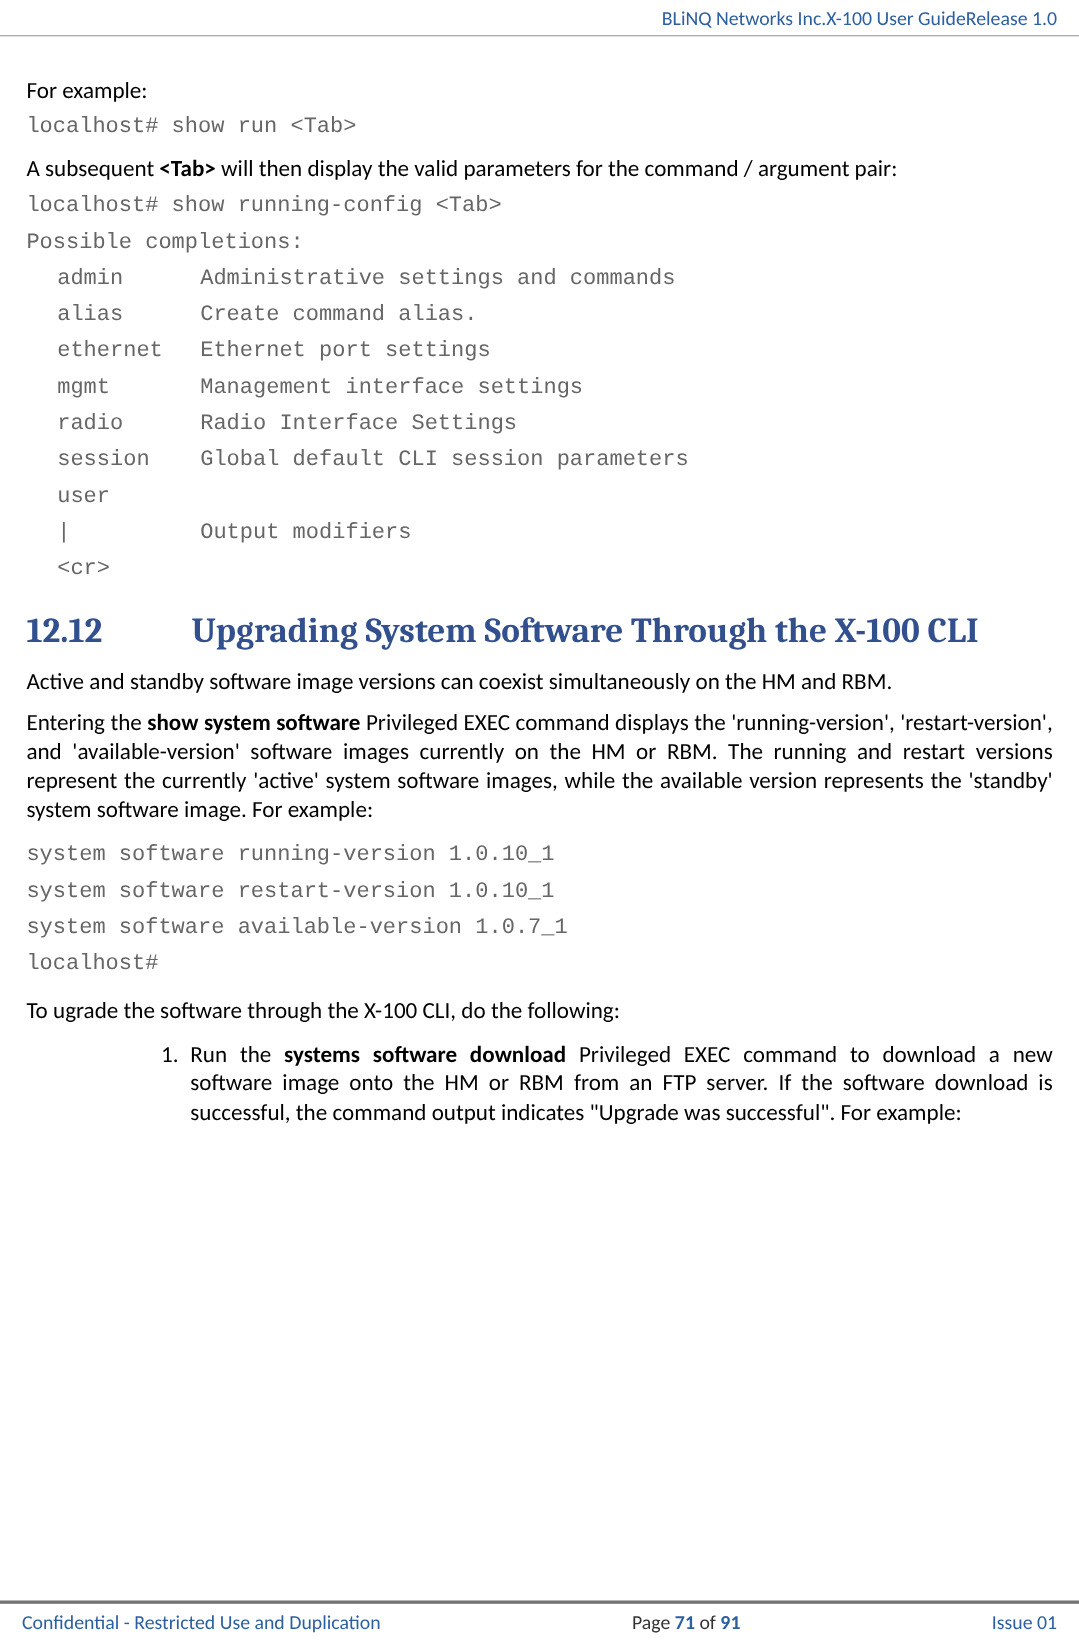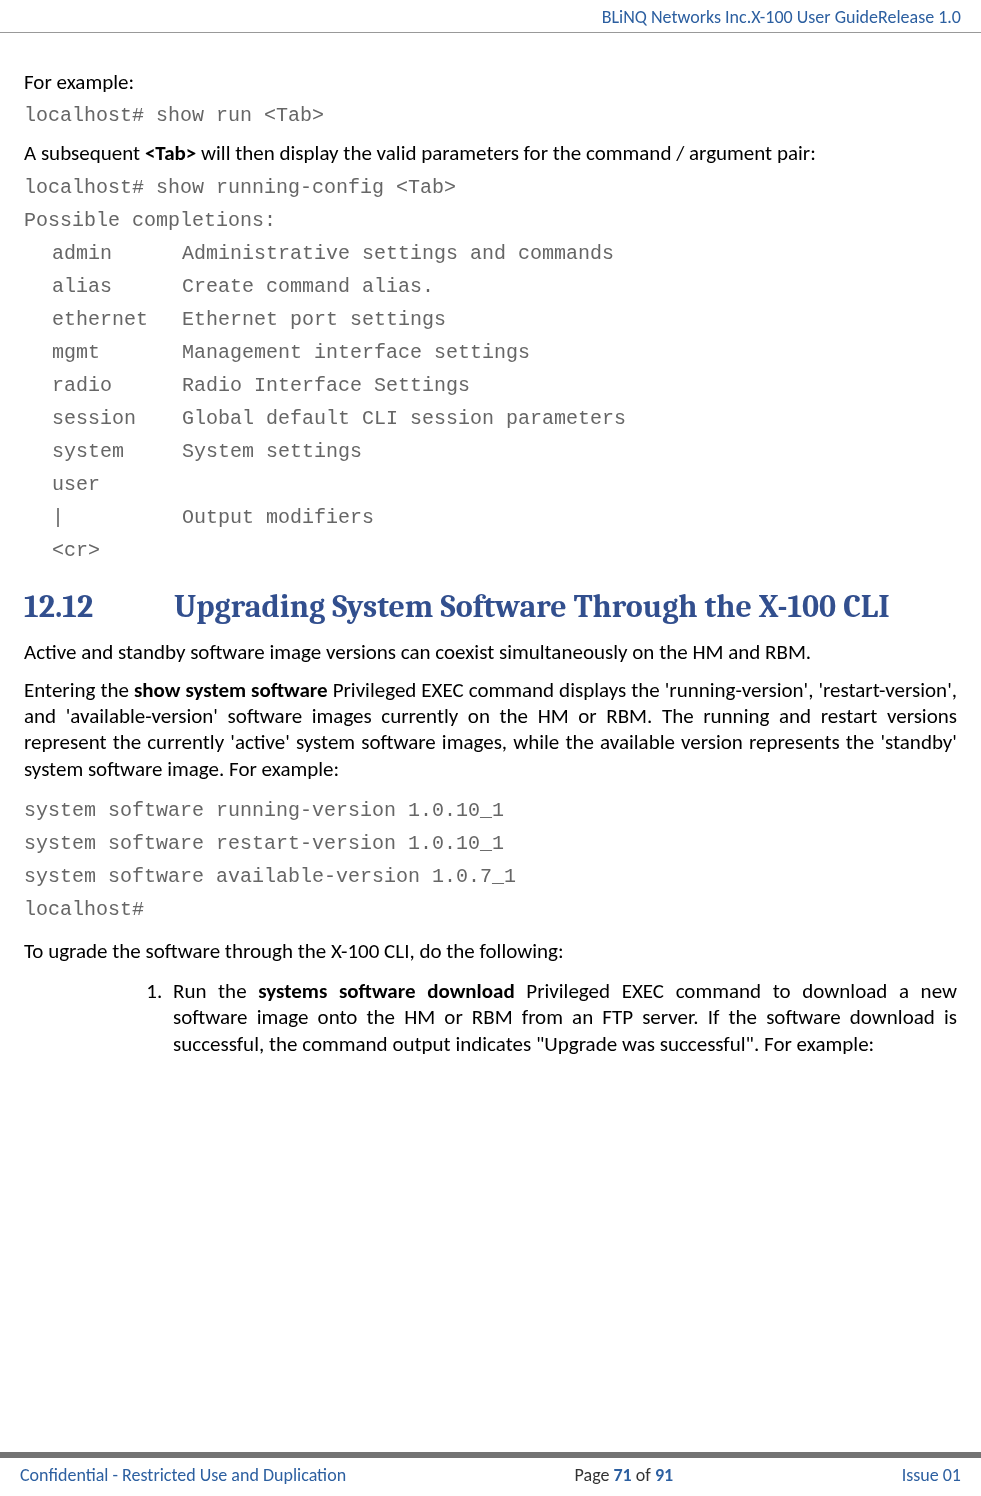--- a/index.html
+++ b/index.html
@@ -91,21 +91,21 @@
     padding-left: 6px;
     margin-bottom: 12px;
     margin-top: 14px;
   }
   .footer-row {
     display: flex;
     justify-content: space-between;
     align-items: center;
     padding: 6px 20px 10px 20px;
     font-size: 18px;
-    border-top: 6px solid #737373;
+    border-top: 3px solid #737373;
   }
   .footer-left  { color: #2c5fa0; }
   .footer-center { color: #333; }
   .footer-center .pnum { font-weight: bold; color:#2c5fa0; }
   .footer-right { color: #2c5fa0; font-weight: normal; }
 </style>
 </head>
 <body>
 
 <div class="page">
@@ -147,24 +147,20 @@
         </div>
       <div class="row">
           <div class="key">radio</div>
           <div class="desc">Radio Interface Settings</div>
         </div>
       <div class="row">
           <div class="key">session</div>
           <div class="desc">Global default CLI session parameters</div>
         </div>
       <div class="row">
-          <div class="key">system</div>
-          <div class="desc">System settings</div>
-        </div>
-      <div class="row">
           <div class="key">user</div>
           <div class="desc"></div>
         </div>
       <div class="row">
           <div class="key">|</div>
           <div class="desc">Output modifiers</div>
         </div>
       <div class="row">
           <div class="key">&lt;cr&gt;</div>
           <div class="desc"></div>

